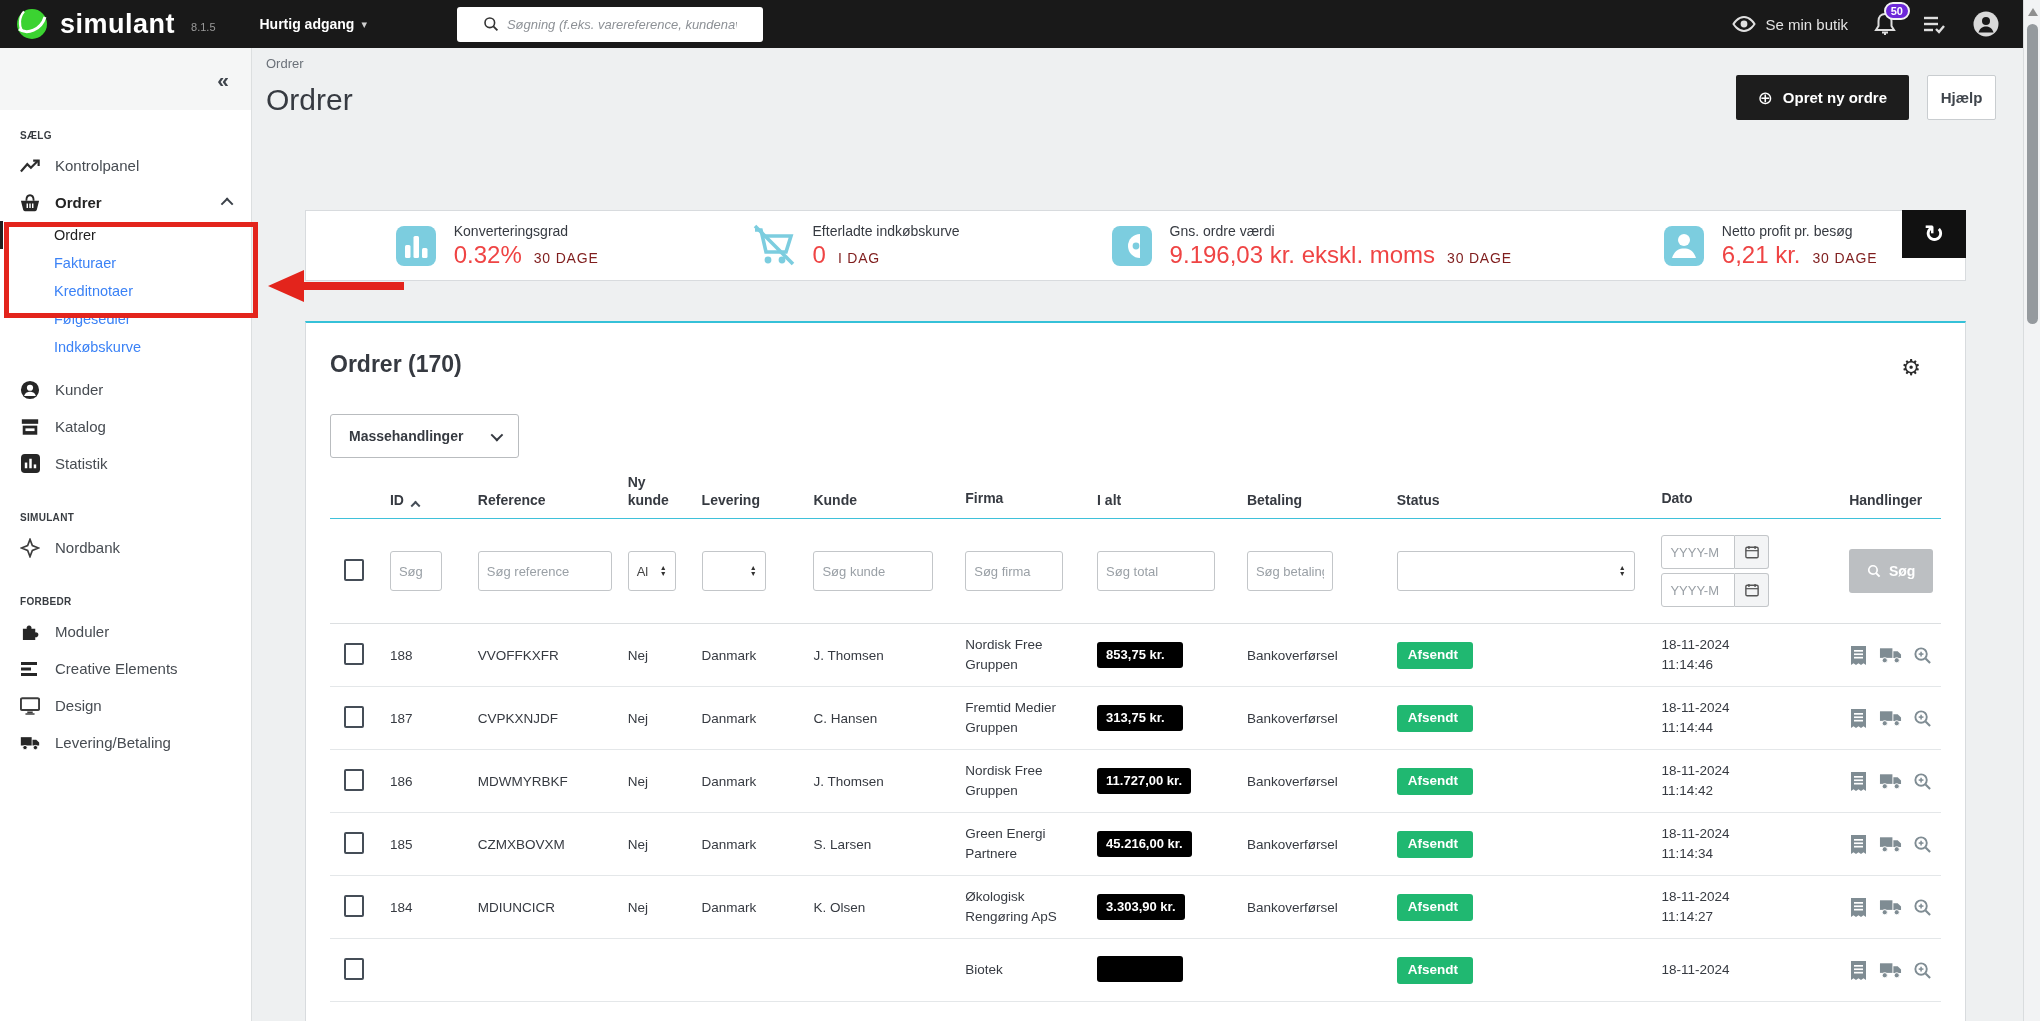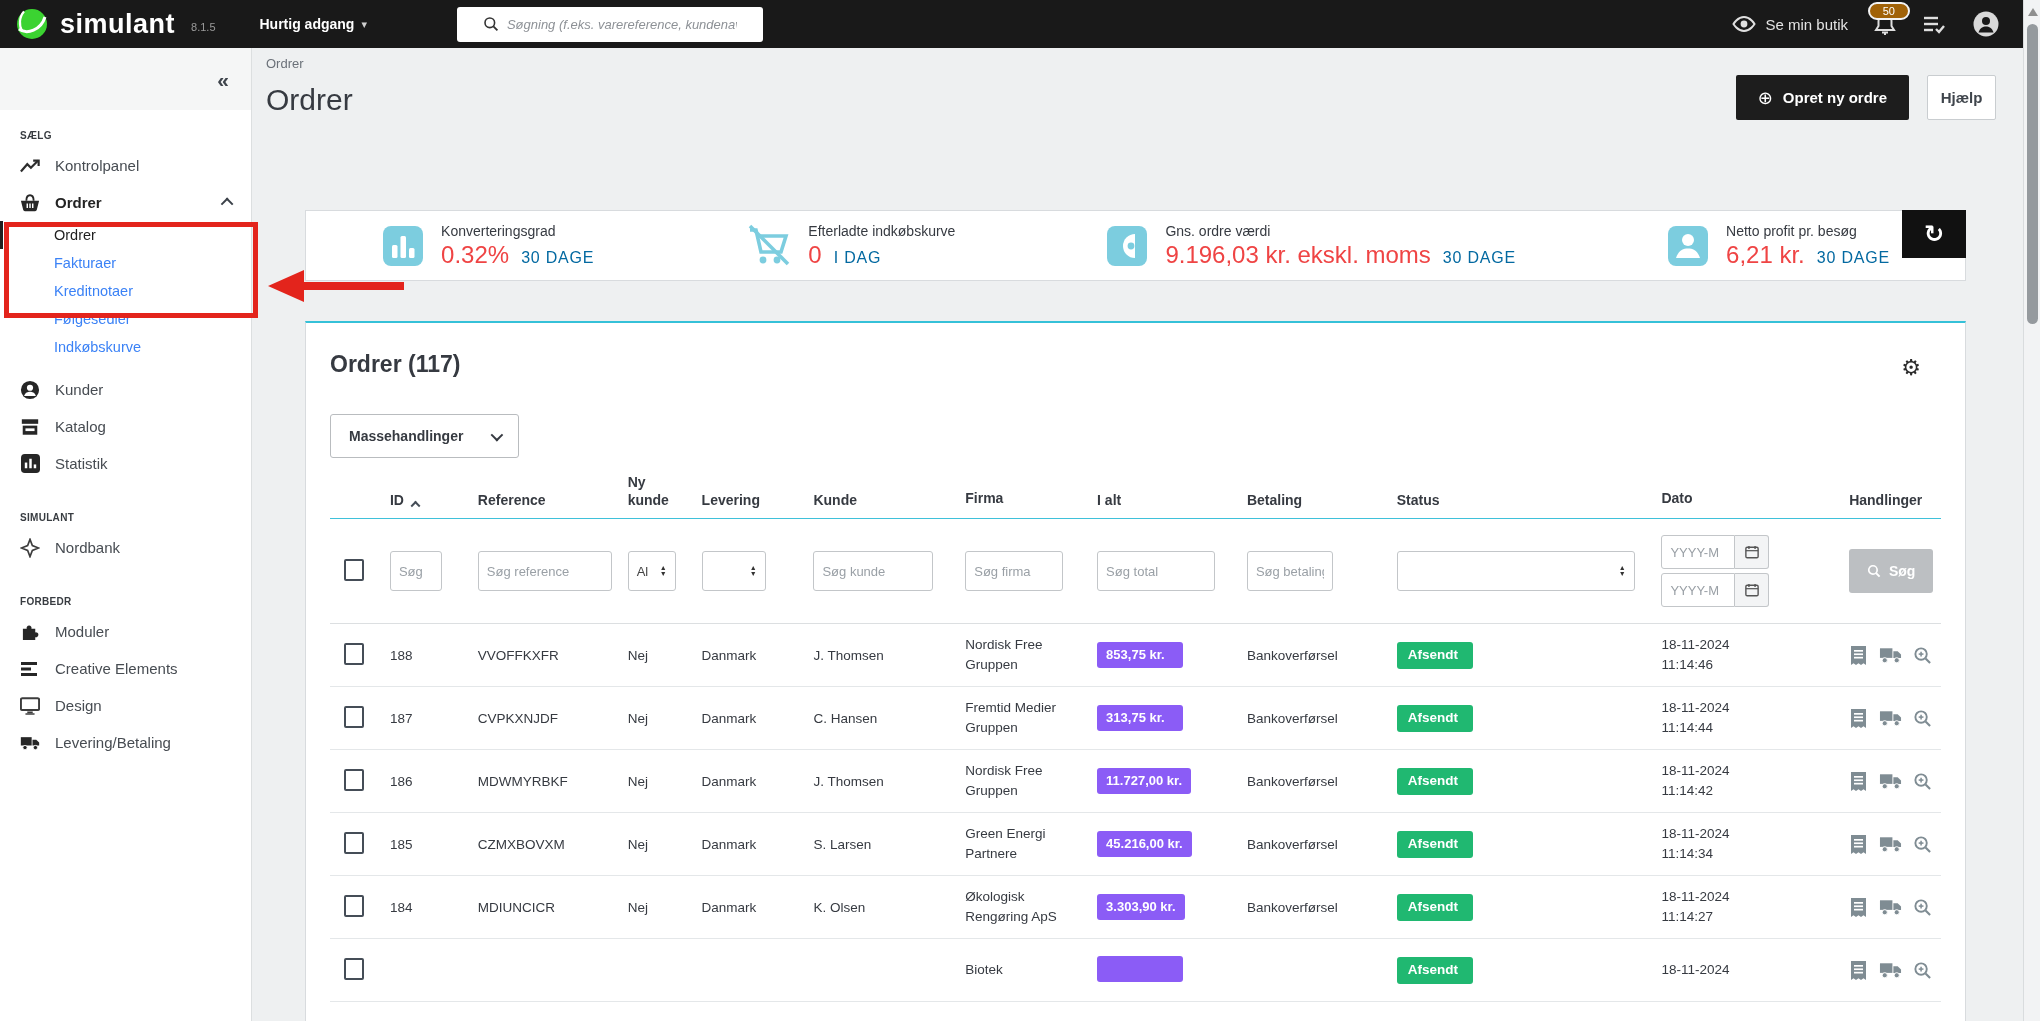--- a/index.html
+++ b/index.html
@@ -18,22 +18,22 @@
   margin-left:44px;cursor:pointer}
 .quick-access::after{content:"▾";font-size:11px;margin-left:7px;color:#cfcfcf}
 .search-box{display:flex;align-items:center;background:#fff;border-radius:3px;height:35px;
   width:306px;margin-left:90px;padding:0 26px;gap:8px}
 .search-box input{border:0;outline:none;flex:1;font-size:13px;font-style:italic;color:#444;
   font-family:inherit;background:transparent}
 .search-box input::placeholder{color:#8d9196;font-style:italic}
 .topbar-right{margin-left:auto;display:flex;align-items:center;gap:26px;padding-right:40px}
 .view-shop{display:flex;align-items:center;gap:9px;color:#e3e3e3;font-size:15px;cursor:pointer}
 .icon-btn{position:relative;display:flex;align-items:center;cursor:pointer}
-.badge-50{position:absolute;top:-10px;right:-14px;background:#a16207;color:#fff;font-size:11px;
-  font-weight:normal;border:2px solid #f3f3f3;border-radius:10px;padding:1px 13px;line-height:12px}
+.badge-50{position:absolute;top:-10px;right:-14px;background:#6d28d9;color:#fff;font-size:11px;
+  font-weight:bold;border:2px solid #f3f3f3;border-radius:10px;padding:1px 5px;line-height:12px}
 
 
 .scrollbar{position:absolute;right:0;top:0;width:17px;height:1021px;background:#f2f3f4;
   border-left:1px solid #d9dcde;z-index:9}
 .scroll-up{position:absolute;top:8px;left:4px;width:0;height:0;border-left:5px solid transparent;
   border-right:5px solid transparent;border-bottom:8px solid #8f8f8f}
 .scroll-thumb{position:absolute;top:24px;left:3px;width:11px;height:300px;background:#959a9e;border-radius:6px}
 
 
 .sidebar{position:absolute;left:0;top:48px;width:252px;bottom:0;background:#fff;border-right:1px solid #dcdfe0}
@@ -70,21 +70,21 @@
 .content{padding:0 74px 0 53px}
 
 
 .kpi-panel{position:relative;margin-top:44px;height:71px;background:#fff;border:1px solid #d8dbde;
   display:flex;align-items:center;justify-content:center;gap:150px}
 .kpi{display:flex;align-items:center;gap:16px}
 .kpi-icon{flex:none;display:flex;align-items:center;justify-content:center}
 .kpi-texts .kpi-label{font-size:14px;color:#363a41}
 .kpi-valrow{display:flex;align-items:baseline;gap:12px;margin-top:2px}
 .kpi-value{font-size:24px;color:#ef4444}
-.kpi-period{font-size:16px;color:#0369a1;letter-spacing:.8px}
+.kpi-period{font-size:14px;color:#7f1d1d;letter-spacing:.8px}
 .refresh-btn{position:absolute;top:-1px;right:-1px;width:64px;height:48px;background:#111;color:#fff;
   display:flex;align-items:center;justify-content:center;cursor:pointer}
 .refresh-btn::before{content:"↻";font-size:24px;font-weight:bold}
 
 
 .orders-panel{position:relative;margin-top:40px;background:#fff;border:1px solid #d8dbde;
   border-top:2px solid #35c1d8;padding:0 24px 24px 24px;min-height:700px}
 .panel-title{font-size:23px;font-weight:bold;padding-top:28px}
 .gear{position:absolute;right:44px;top:32px;font-size:22px;color:#2c2c2c;cursor:pointer}
 .gear::before{content:"⚙"}
@@ -134,21 +134,21 @@
 .updown::before{content:"▲"}
 .updown::after{content:"▼"}
 .dategroup{display:flex;flex-direction:column;gap:4px}
 .daterow{display:flex}
 .fin-date{width:74px;height:34px;text-align:left;border-radius:3px 0 0 3px}
 .cal-btn{width:34px;height:34px;border:1px solid #c3c6c9;border-left:0;border-radius:0 3px 3px 0;
   background:#f3f4f5;display:flex;align-items:center;justify-content:center;cursor:pointer}
 .search-btn{display:flex;align-items:center;justify-content:center;gap:8px;width:84px;height:44px;
   background:#bcbfc2;color:#fff;font-weight:bold;font-size:14px;border-radius:3px;cursor:pointer}
 .drow{min-height:63px;border-bottom:1px solid #e4e7e9;padding:8px 0}
-.badge-total{display:inline-block;background:#8b5cf6;color:#fff;font-weight:bold;font-size:13px;
+.badge-total{display:inline-block;background:#000000;color:#fff;font-weight:bold;font-size:13px;
   padding:5px 9px;border-radius:3px;min-width:86px;min-height:26px}
 .badge-status{display:inline-block;background:#20b871;color:#fff;font-weight:bold;font-size:13.5px;
   padding:5px 11px;border-radius:3px;min-width:76px;min-height:27px}
 .actions{display:flex;align-items:center;gap:11px}
 .actions .aic{cursor:pointer;display:flex}
 
 
 .anno-box{position:absolute;left:4px;top:222px;width:254px;height:96px;border:5px solid #e3241c;z-index:20}
 .anno-arrow{position:absolute;left:268px;top:270px;z-index:20;display:flex;align-items:center}
 .anno-head{width:0;height:0;border-top:16px solid transparent;border-bottom:16px solid transparent;
@@ -429,21 +429,21 @@
             <span class="kpi-valrow">
               <span class="kpi-value">6,21 kr.</span>
               <span class="kpi-period">30 DAGE</span>
             </span>
           </span>
         </div>
         <div class="refresh-btn"></div>
       </div>
 
       <div class="orders-panel">
-        <div class="panel-title">Ordrer (117)</div>
+        <div class="panel-title">Ordrer (170)</div>
         <span class="gear"></span>
 
         <div class="bulk-btn">
           <span>Massehandlinger</span>
           <span class="chev-down"></span>
         </div>
 
         <div class="tbl">
 
           <div class="trow thead">

